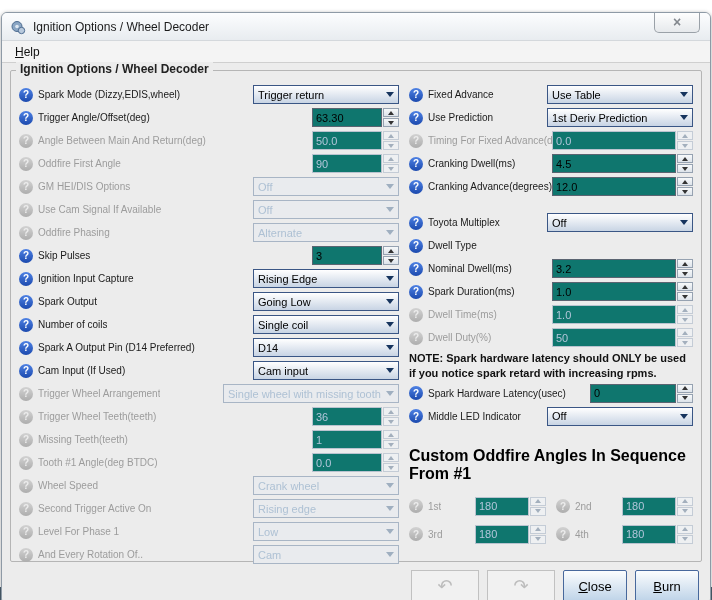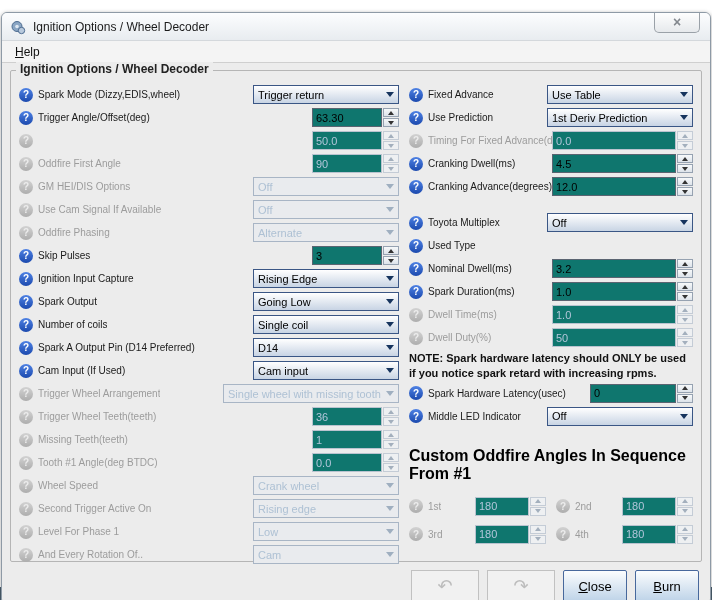--- a/index.html
+++ b/index.html
@@ -146,20 +146,21 @@
                       <i class="tri-up-sm"></i>
                     </span>
                     <span class="sb">
                       <i class="tri-dn-sm"></i>
                     </span>
                   </span>
                 </div>
               </div>
               <div class="row dis">
                 <span class="hicon">?</span>
+                <span class="lbl">Angle Between Main And Return(deg)</span>
                 <div class="spin">
                   <span class="sval">50.0</span>
                   <span class="sbtns">
                     <span class="sb">
                       <i class="tri-up-sm"></i>
                     </span>
                     <span class="sb">
                       <i class="tri-dn-sm"></i>
                     </span>
                   </span>
@@ -446,21 +447,21 @@
                 <span class="lbl">Toyota Multiplex</span>
                 <div class="combo">
                   <span class="cval">Off</span>
                   <span class="cbtn">
                     <i class="tri-dn-lg"></i>
                   </span>
                 </div>
               </div>
               <div class="row">
                 <span class="hicon">?</span>
-                <span class="lbl">Used Type</span>
+                <span class="lbl">Dwell Type</span>
               </div>
               <div class="row">
                 <span class="hicon">?</span>
                 <span class="lbl">Nominal Dwell(ms)</span>
                 <div class="spin">
                   <span class="sval">3.2</span>
                   <span class="sbtns">
                     <span class="sb">
                       <i class="tri-up-sm"></i>
                     </span>

